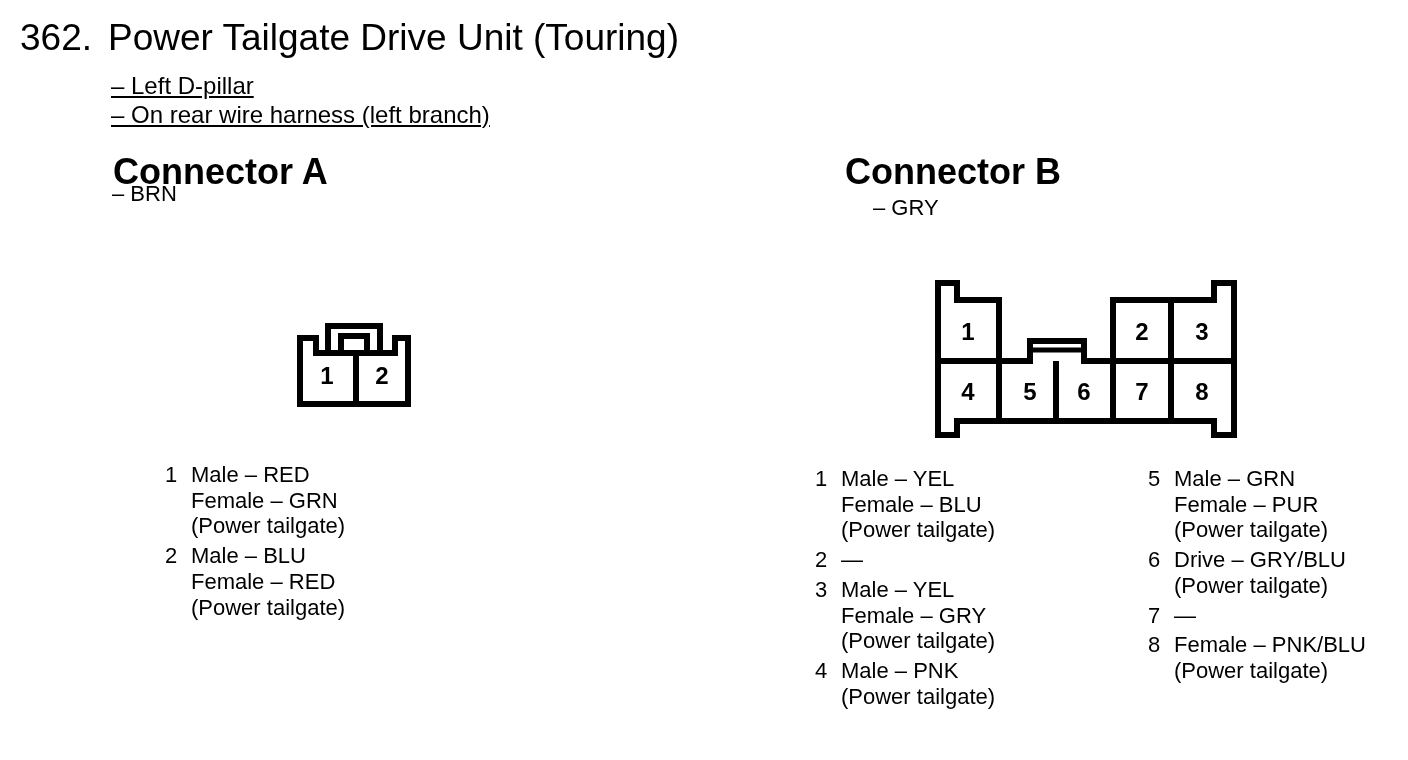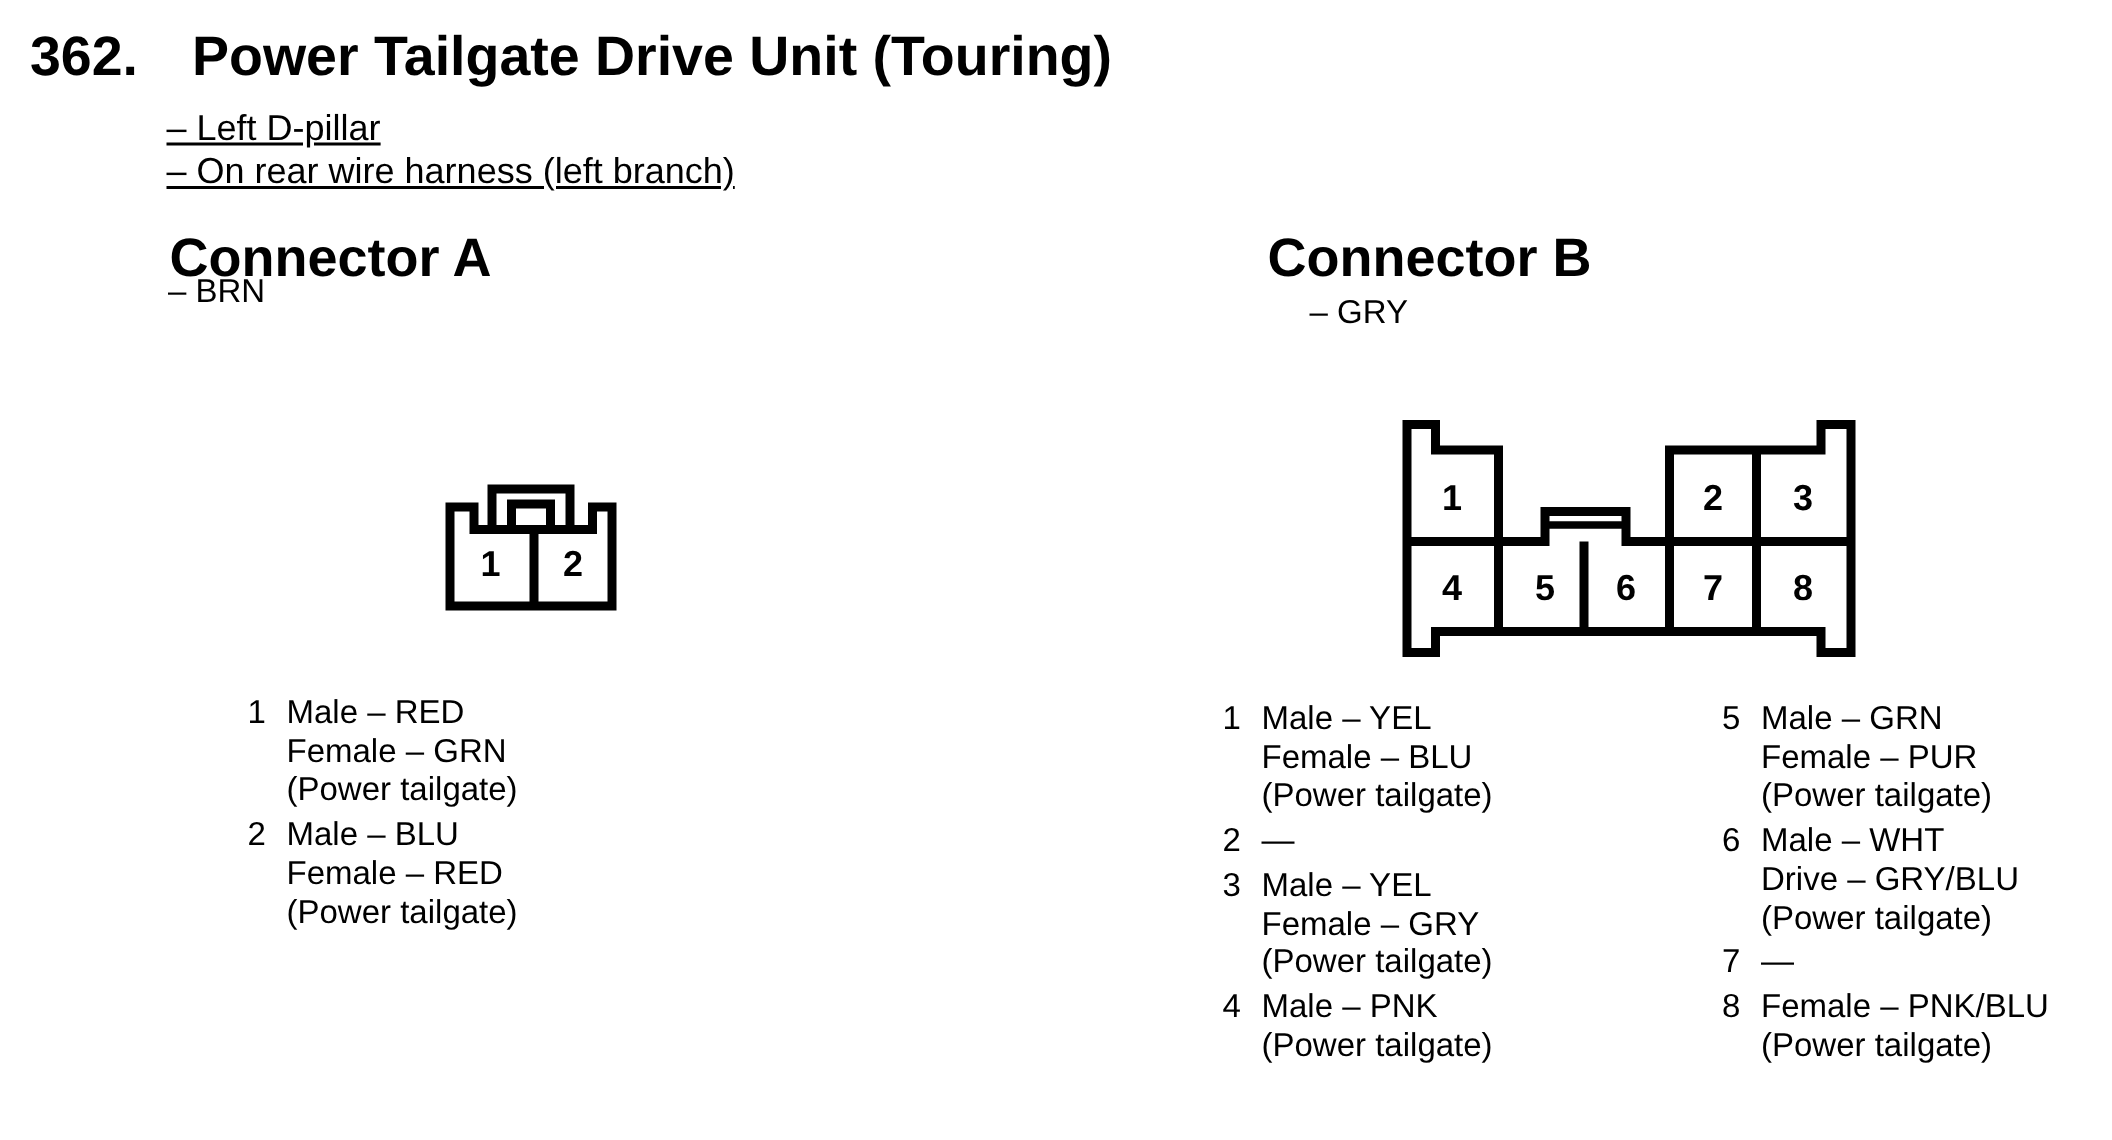--- a/index.html
+++ b/index.html
@@ -7,22 +7,22 @@
     width:1408px; height:760px;
     background:#ffffff; color:#000000;
     font-family:"Liberation Sans", sans-serif;
     position:relative; overflow:hidden;
   }
   .abs { position:absolute; }
 
   
   .title-row {
     left:20px; top:17px;
-    display:flex; gap:36px;
-    font-weight:bold; font-size:37px; line-height:42px;
+    display:flex; gap:16px;
+    font-weight:normal; font-size:37px; line-height:42px;
     white-space:nowrap;
   }
   .loc-notes {
     left:111px; top:72px;
     font-size:24px; line-height:28.5px;
     white-space:nowrap;
     text-decoration:underline;
   }
 
   
@@ -148,21 +148,20 @@
       <div class="pin-num">5</div>
       <div class="pin-lines">
         <div class="pin-line">Male – GRN</div>
         <div class="pin-line">Female – PUR</div>
         <div class="pin-line">(Power tailgate)</div>
       </div>
     </div>
     <div class="pin-group">
       <div class="pin-num">6</div>
       <div class="pin-lines">
-        <div class="pin-line">Male – WHT</div>
         <div class="pin-line">Drive – GRY/BLU</div>
         <div class="pin-line">(Power tailgate)</div>
       </div>
     </div>
     <div class="pin-group">
       <div class="pin-num">7</div>
       <div class="pin-lines">
         <div class="pin-line">—</div>
       </div>
     </div>

